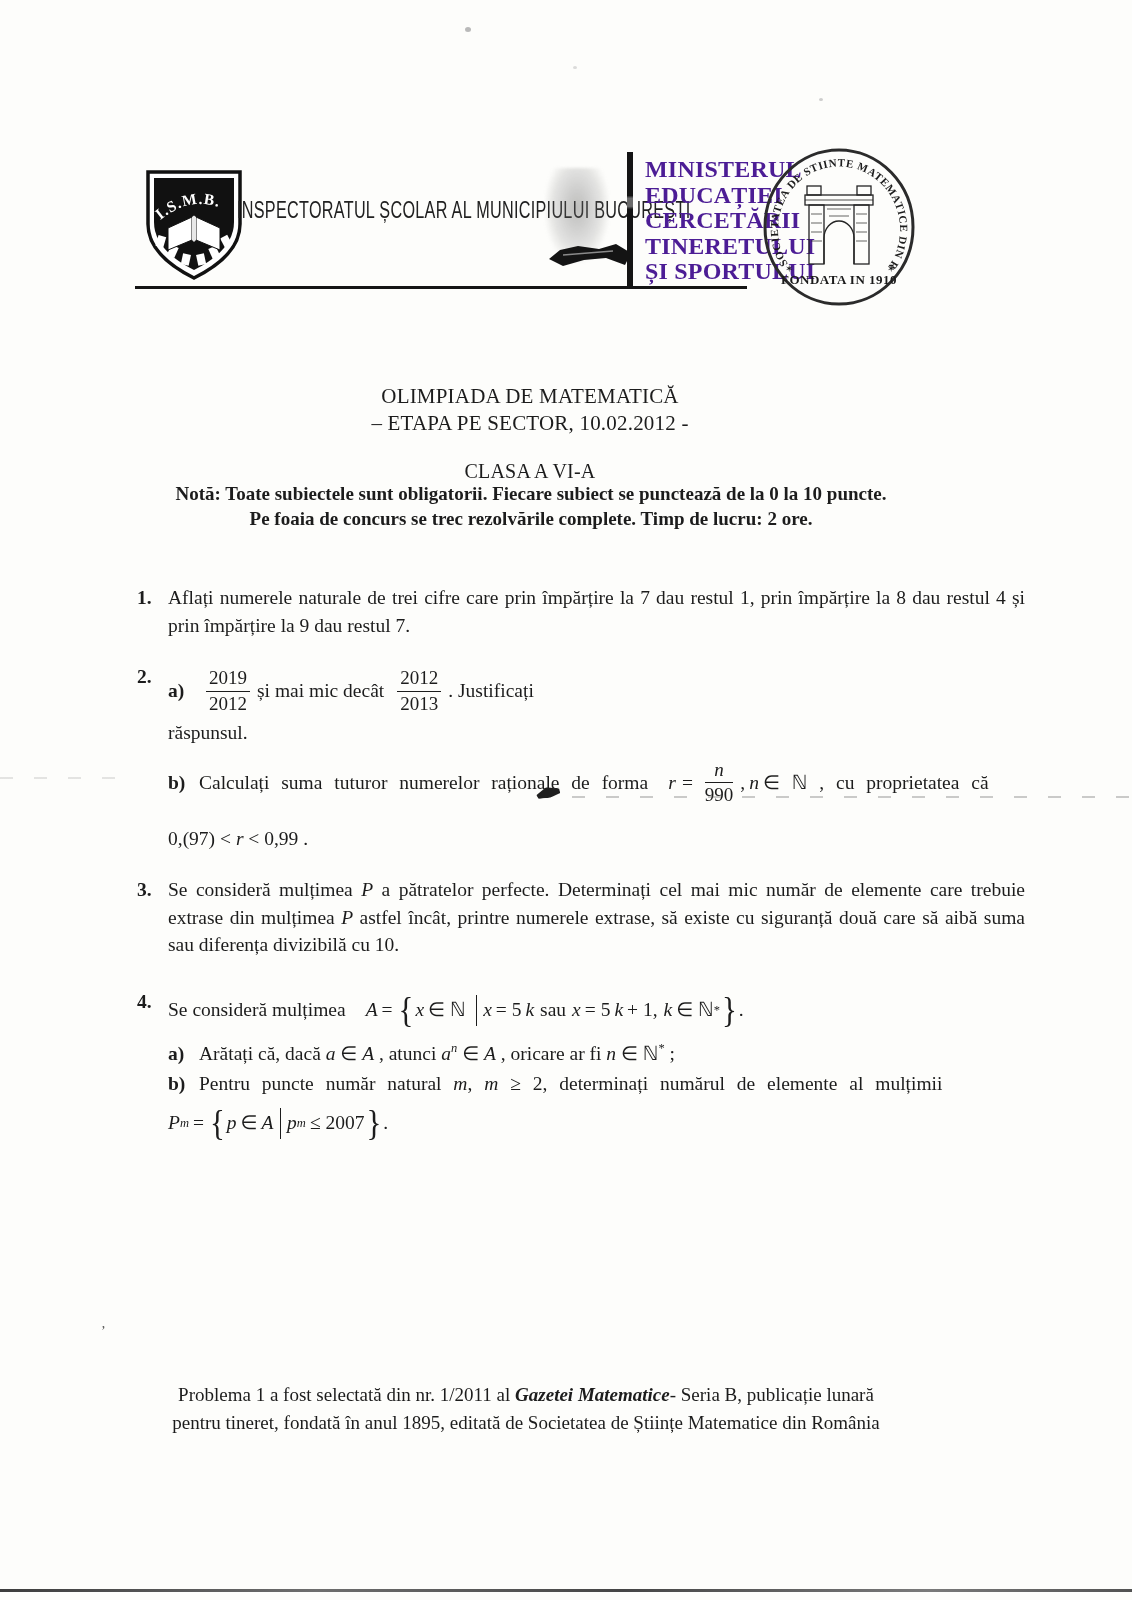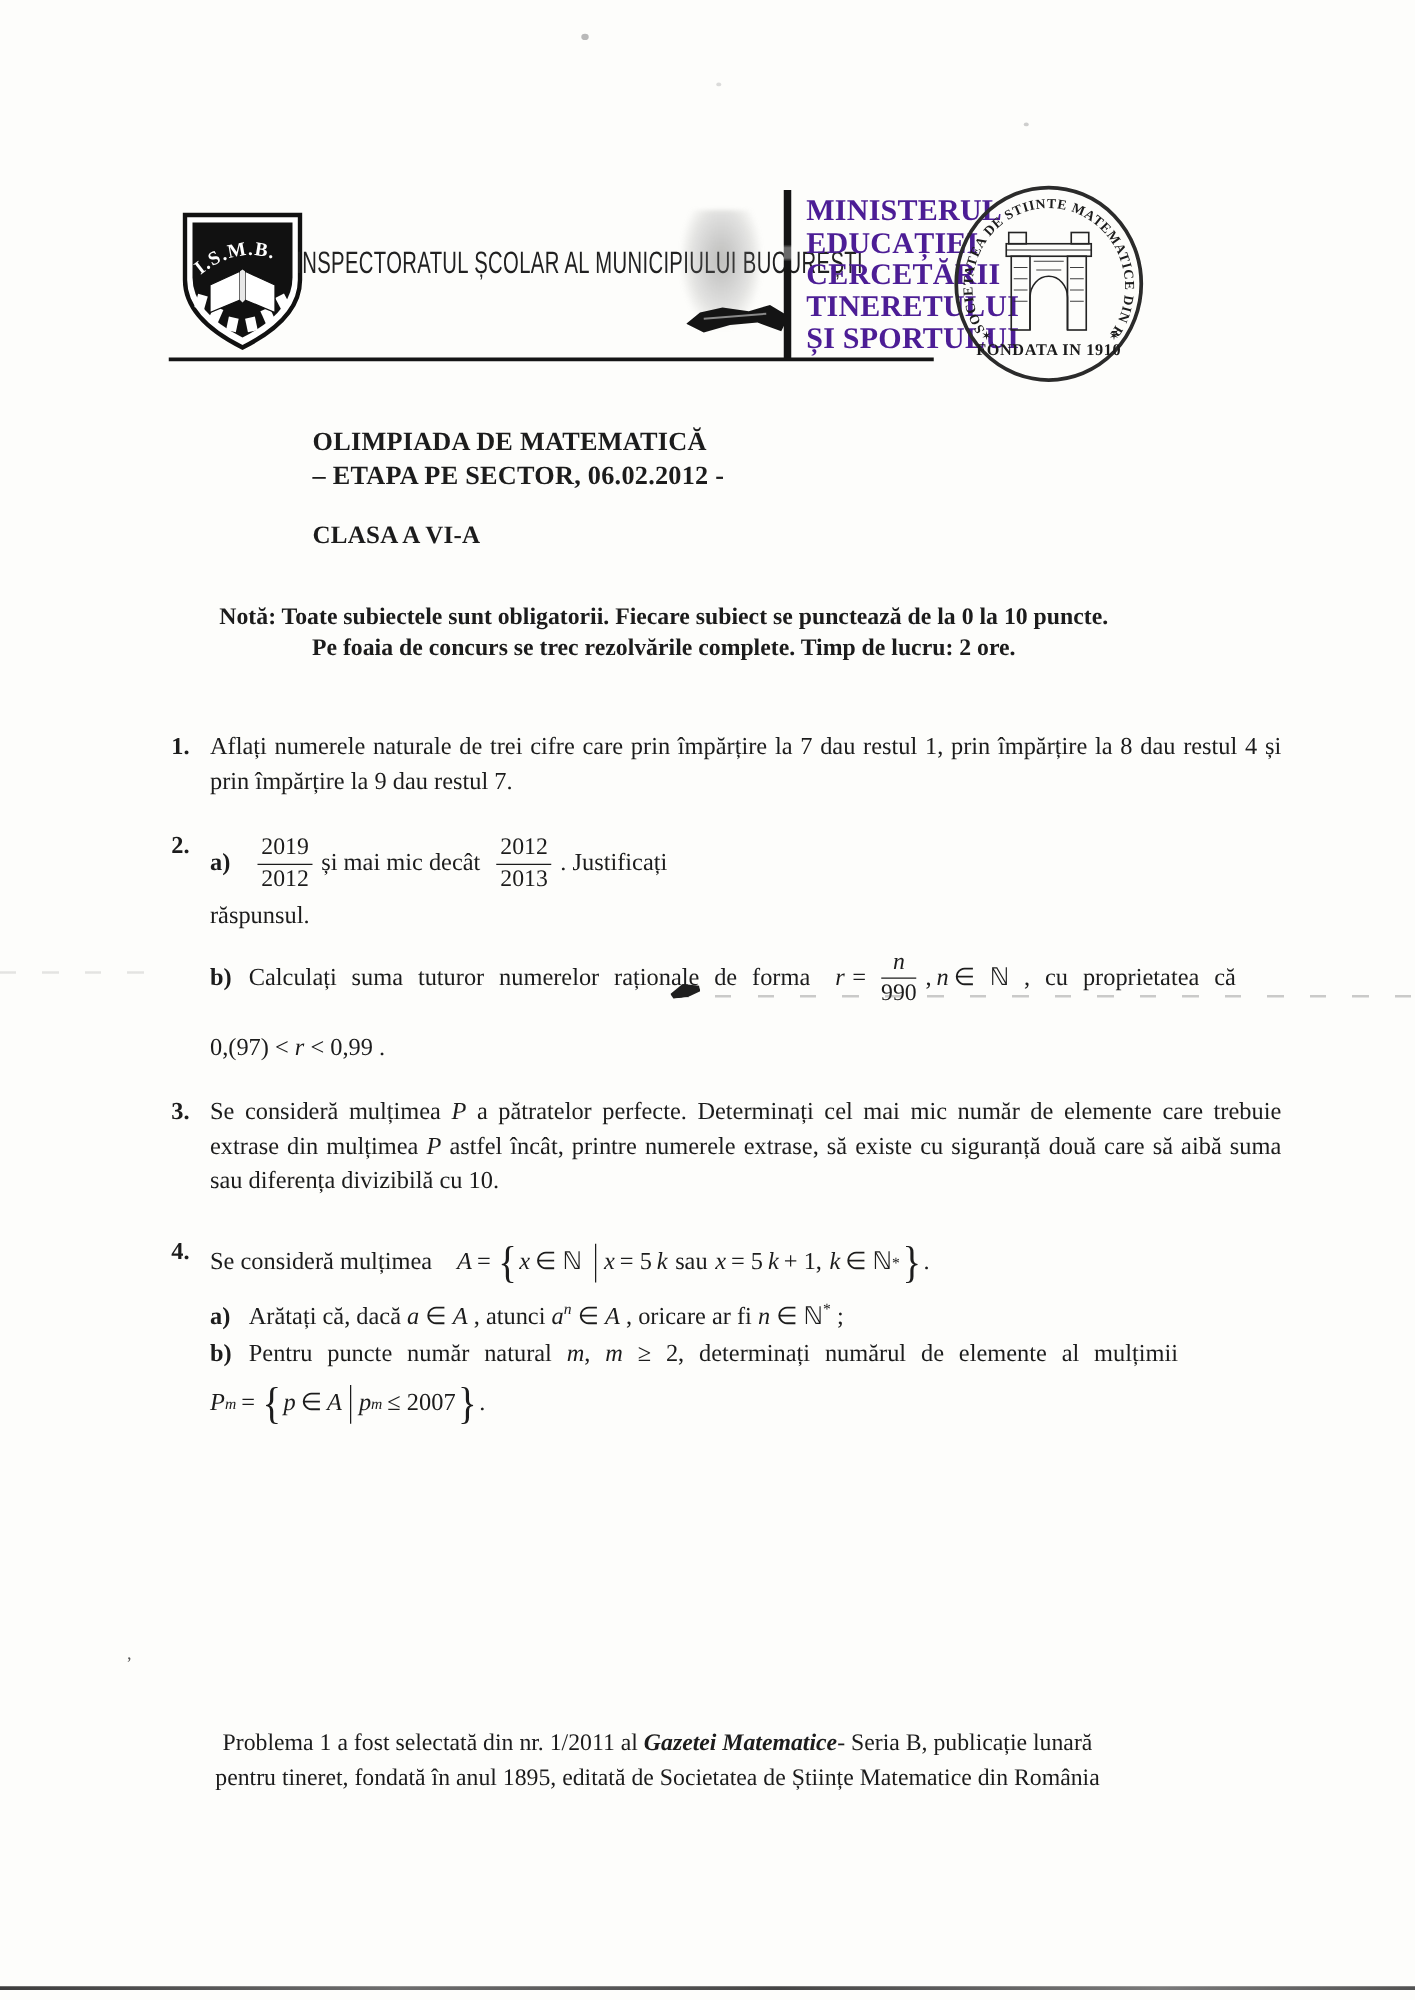--- a/index.html
+++ b/index.html
@@ -8,21 +8,21 @@
   .abs{position:absolute;}
   
   .inspectorate{font-family:"Liberation Sans",sans-serif;font-size:22.5px;color:#212121;
         white-space:nowrap;transform:scale(0.72,1.1);transform-origin:0 0;letter-spacing:.4px;}
   .min-bar{width:6px;height:136px;background:linear-gradient(#141414 0 32%,#6a6a6a 34% 40%,#141414 42%);}
   .ministry{font-size:24px;font-weight:700;line-height:25.5px;letter-spacing:.2px;color:#4c1d95;white-space:nowrap;}
   .hrule{height:3px;background:#151515;}
   .smudge{background:radial-gradient(ellipse at 50% 42%,rgba(95,95,95,.40),rgba(125,125,125,.20) 52%,rgba(150,150,150,0) 74%);
         filter:blur(1.5px);}
   
-  .tline{font-weight:700;font-size:21px;text-align:left;letter-spacing:.2px;}
+  .tline{font-weight:400;font-size:21px;text-align:center;letter-spacing:.2px;margin-top:43px;}
   .nline{font-weight:700;font-size:19px;text-align:center;}
   
   .prob{display:flex;font-size:19.5px;line-height:27.5px;}
   .pnum{font-weight:700;width:31px;flex:none;}
   .pbody{flex:1;}
   .just{text-align:justify;}
   .it{font-style:italic;}
   .b{font-weight:700;}
   .frow{display:flex;align-items:center;flex-wrap:nowrap;}
   .g6{margin-right:6px;} .g8{margin-right:20px;} .g4{margin-right:4px;}
@@ -114,21 +114,21 @@
       <line x1="68" y1="70" x2="88" y2="70" stroke-width="0.7"></line>
     </g>
     <text x="24" y="126" font-size="10" fill="#1d1d1d">✶</text>
     <text x="126" y="126" font-size="10" fill="#1d1d1d">✶</text>
     <text x="78" y="138" text-anchor="middle" font-size="13" font-weight="bold" fill="#1b1b1b" font-family="Liberation Serif,serif" letter-spacing="0.5">FONDATA IN 1910</text>
   </svg>
 
   <div class="abs hrule" style="left:135px;top:286px;width:612px;"></div>
 
   <div class="abs tline" style="left:250px;top:341px;width:560px;">OLIMPIADA DE MATEMATICĂ</div>
-  <div class="abs tline" style="left:250px;top:368px;width:560px;">– ETAPA PE SECTOR, 06.02.2012 -</div>
+  <div class="abs tline" style="left:250px;top:368px;width:560px;">– ETAPA PE SECTOR, 10.02.2012 -</div>
   <div class="abs tline" style="left:250px;top:417px;width:560px;font-size:20px;">CLASA A VI-A</div>
 
   <div class="abs nline" style="left:0px;top:483px;width:1062px;">Notă: Toate subiectele sunt obligatorii. Fiecare subiect se punctează de la 0 la 10 puncte.</div>
   <div class="abs nline" style="left:0px;top:508px;width:1062px;">Pe foaia de concurs se trec rezolvările complete. Timp de lucru: 2 ore.</div>
 
   <div class="abs prob" style="left:137px;top:584px;width:888px;">
     <span class="pnum">1.</span>
     <div class="pbody just">Aflați numerele naturale de trei cifre care prin împărțire la 7 dau restul 1, prin împărțire la 8 dau restul 4 și prin împărțire la 9 dau restul 7.</div>
   </div>
 

